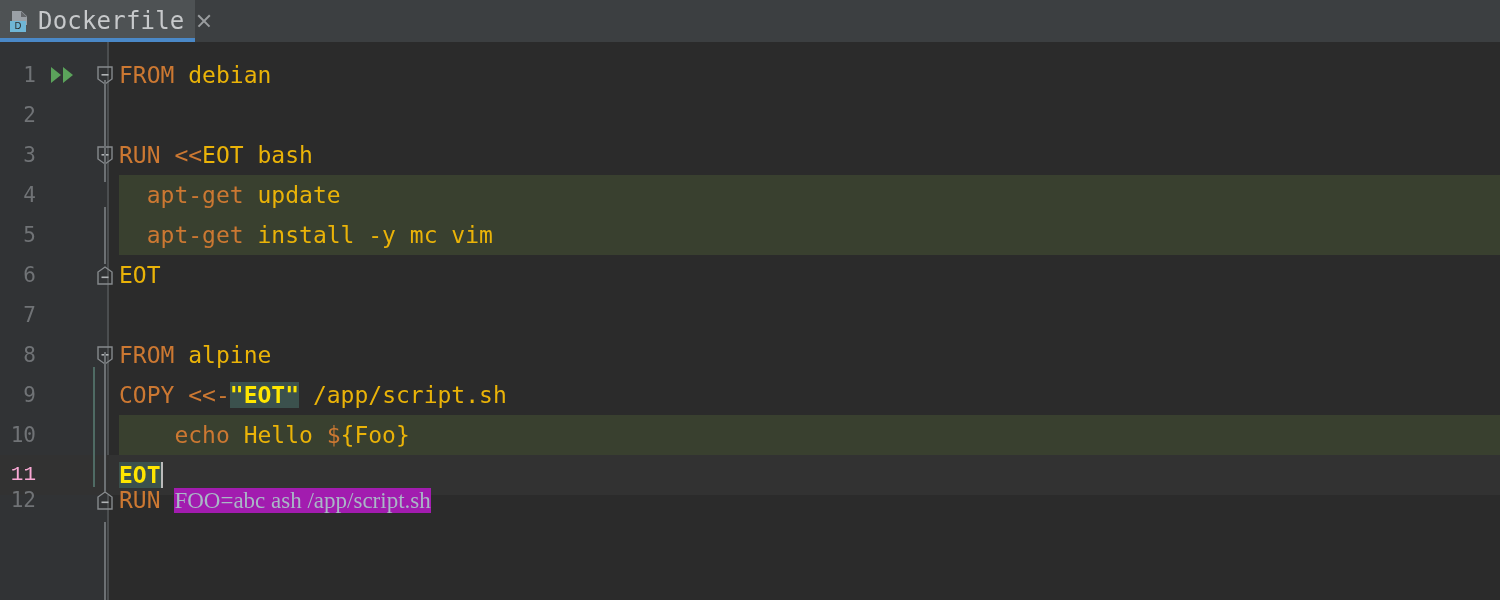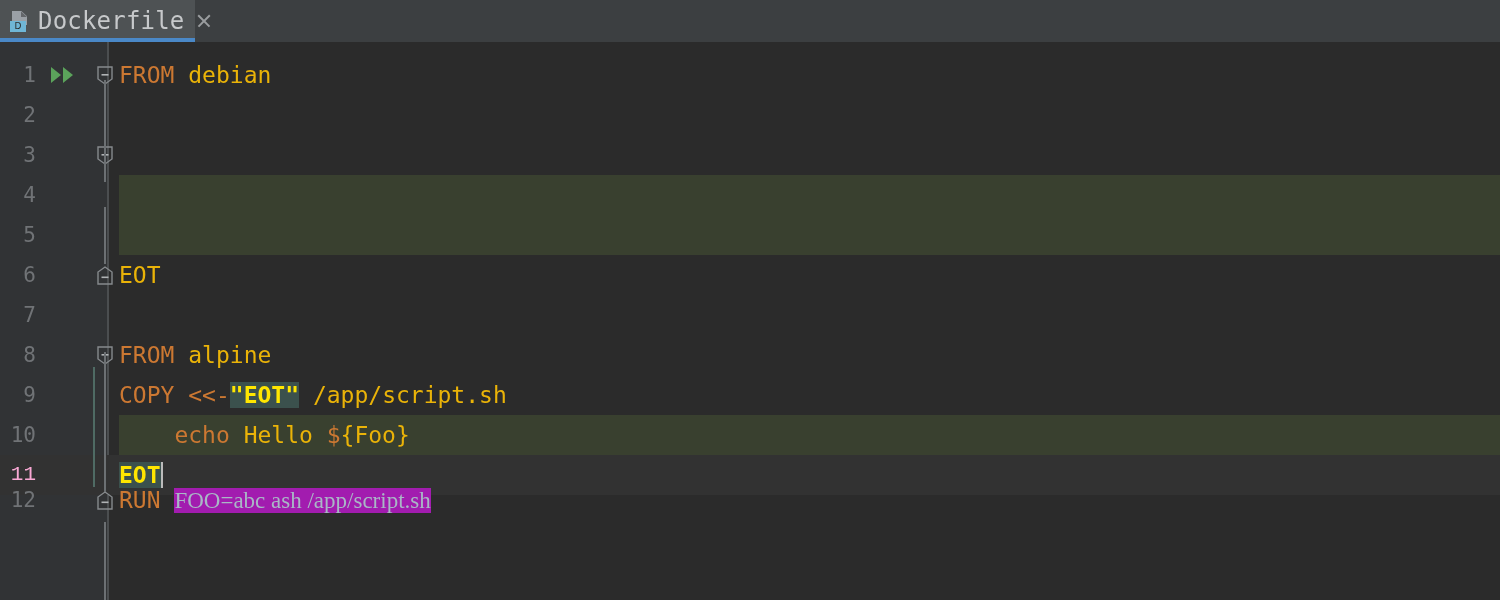--- a/index.html
+++ b/index.html
@@ -150,28 +150,31 @@
       <div class="row" style="top: 53px;">
         <div class="lnum">2</div>
         <div class="code"></div>
       </div>
       <div class="row" style="top: 93px;">
         <div class="lnum">3</div>
         <div class="fold" style="top: 8px;"><svg viewBox="0 0 20 24" width="20" height="24">
             <path d="M3 4 L17 4 L17 16 L10 21 L3 16 Z" fill="none" stroke="#868a8d" stroke-width="1.4"></path>
             <rect x="6.5" y="11" width="7" height="1.6" fill="#b0b3b5"></rect>
           </svg></div>
+        <div class="code"><span class="kw">RUN</span><span class="txt"> </span><span class="op">&lt;&lt;</span><span class="txt">EOT bash</span></div>
       </div>
       <div class="row" style="top: 133px;">
         <div class="rowbg-green"></div>
         <div class="lnum">4</div>
+        <div class="code"><span class="txt">  </span><span class="kw">apt-get</span><span class="txt"> update</span></div>
       </div>
       <div class="row" style="top: 173px;">
         <div class="rowbg-green"></div>
         <div class="lnum">5</div>
+        <div class="code"><span class="txt">  </span><span class="kw">apt-get</span><span class="txt"> install -y mc vim</span></div>
       </div>
       <div class="row" style="top: 213px;">
         <div class="lnum">6</div>
         <div class="fold" style="top: 9px;"><svg viewBox="0 0 20 24" width="20" height="24">
             <path d="M10 3 L17 8 L17 20 L3 20 L3 8 Z" fill="none" stroke="#868a8d" stroke-width="1.4"></path>
             <rect x="6.5" y="12.5" width="7" height="1.6" fill="#b0b3b5"></rect>
           </svg></div>
         <div class="code"><span class="txt">EOT</span></div>
       </div>
       <div class="row" style="top: 253px;">

